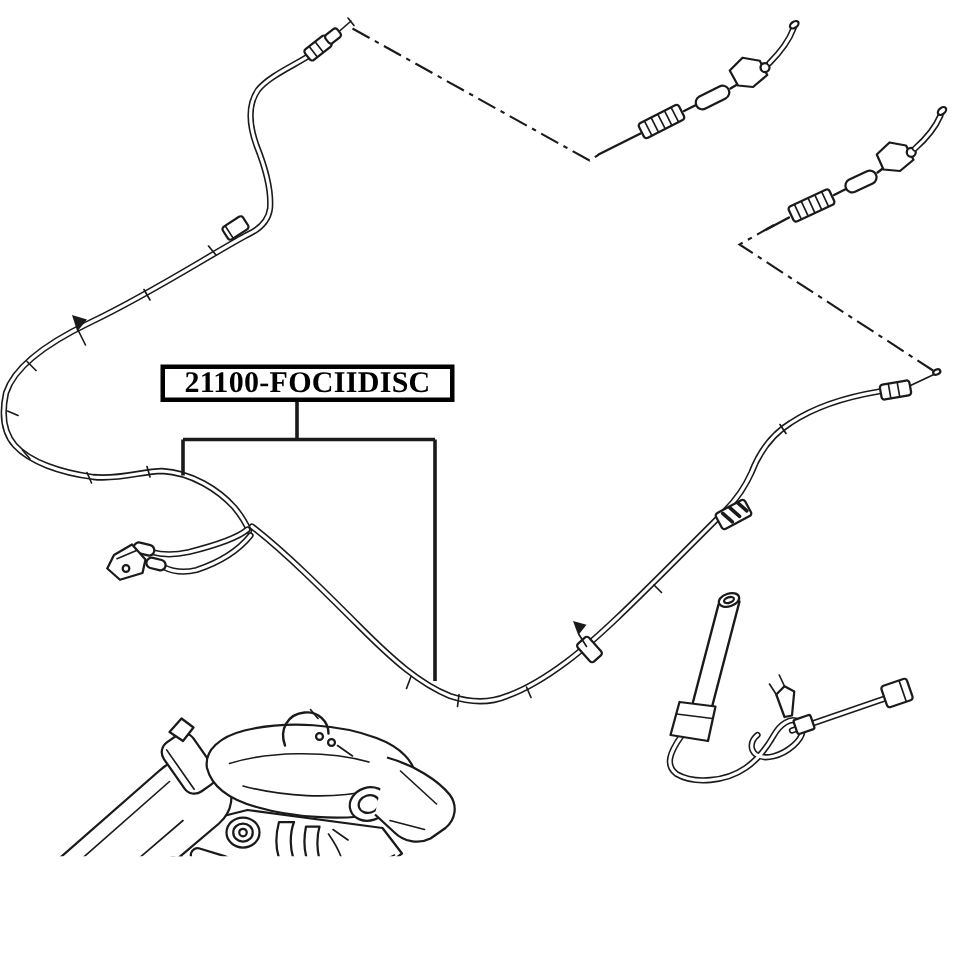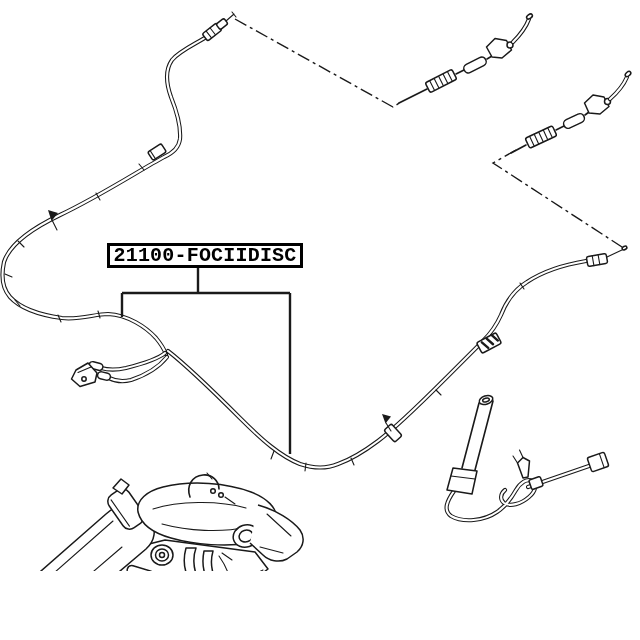--- a/index.html
+++ b/index.html
@@ -4,21 +4,21 @@
 <style>
   :root{
     --bg:#ffffff;
     --line:#1a1a1a;
     --label-border:#000000;
     --label-text:#000000;
     --label-fill:#ffffff;
   }
   html,body{margin:0;padding:0;background:var(--bg);}
   .stage{position:relative;width:640px;height:571px;background:var(--bg);overflow:hidden;
-         font-family:Liberation Mono, monospace;border-radius:14px;}
+         font-family:Liberation Serif, serif;border-radius:14px;}
   svg{position:absolute;left:0;top:0;}
   
   .co{fill:none;stroke:var(--line);stroke-width:4.2;stroke-linecap:round;stroke-linejoin:round;}
   .ci{fill:none;stroke:var(--bg);stroke-width:2.1;stroke-linecap:round;stroke-linejoin:round;}
   .ln{fill:none;stroke:var(--line);stroke-width:1.6;stroke-linecap:round;stroke-linejoin:round;}
   .ln2{fill:none;stroke:var(--line);stroke-width:1.1;stroke-linecap:round;stroke-linejoin:round;}
   .fw{fill:var(--bg);stroke:var(--line);stroke-width:1.5;stroke-linejoin:round;}
   .fb{fill:var(--line);stroke:none;}
   .dash{fill:none;stroke:var(--line);stroke-width:1.4;stroke-dasharray:13 4 3 4;}
   .brk{fill:none;stroke:var(--line);stroke-width:2.4;}

